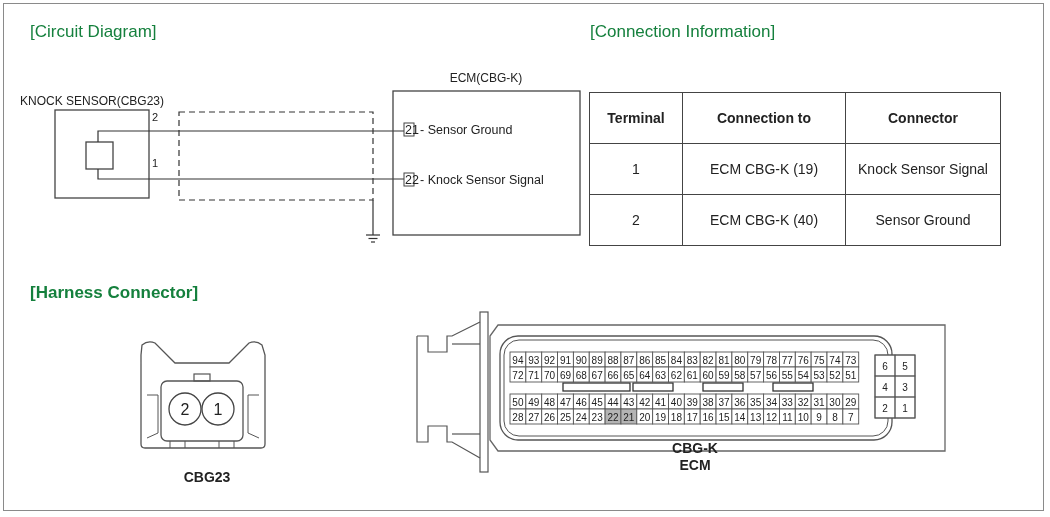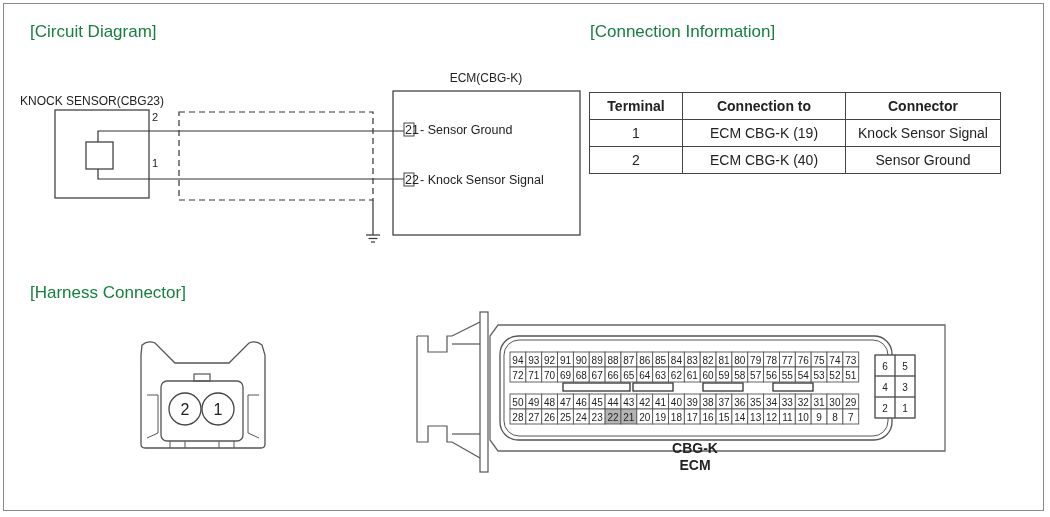--- a/index.html
+++ b/index.html
@@ -5,34 +5,34 @@
   html, body { margin: 0; padding: 0; background: #ffffff; }
   body { width: 1050px; height: 517px; position: relative; overflow: hidden;
          font-family: "Liberation Sans", sans-serif; color: #222; }
   #frame { position: absolute; left: 3px; top: 3px; width: 1041px; height: 508px;
            border: 1px solid #8a8a8a; box-sizing: border-box; }
   .section-title { position: absolute; font-size: 17px; color: #15803d; white-space: nowrap; }
   svg { position: absolute; left: 0; top: 0; }
   svg text { font-family: "Liberation Sans", sans-serif; fill: #222; }
   #conn-table { position: absolute; left: 589px; top: 92px; border-collapse: collapse;
                 font-size: 14px; }
-  #conn-table th, #conn-table td { border: 1.5px solid #444; height: 26px; padding: 0 6px;
+  #conn-table th, #conn-table td { border: 1.5px solid #444; height: 26px; padding: 12px 6px;
                 text-align: center; white-space: nowrap; }
   #conn-table th { font-weight: bold; }
   .caption { position: absolute; font-weight: bold; font-size: 14px; text-align: center;
              line-height: 17px; }
 </style>
 </head>
 <body>
 
 <div id="frame"></div>
 
 <div class="section-title" style="left:30px;top:22px;">[Circuit Diagram]</div>
 <div class="section-title" style="left:590px;top:22px;">[Connection Information]</div>
-<div class="section-title" style="left:30px;top:283px;">[Harness Connector]</div>
+<div class="section-title" style="left:30px;top:283px;font-weight:bold;">[Harness Connector]</div>
 
 <svg width="1050" height="517">
   <g>
     <text x="20" y="105" font-size="12">KNOCK SENSOR(CBG23)</text>
     <rect x="55" y="110" width="94" height="88" fill="none" stroke="#444" stroke-width="1.3"></rect>
     <rect x="86" y="142" width="27" height="27" fill="none" stroke="#444" stroke-width="1.3"></rect>
     <text x="152" y="121" font-size="11">2</text>
     <text x="152" y="167" font-size="11">1</text>
   </g>
 
@@ -304,17 +304,18 @@
     </tr>
     <tr>
       <td>2</td>
       <td>ECM CBG-K (40)</td>
       <td>Sensor Ground</td>
     </tr>
   </tbody>
 </table>
 
 <div class="caption" style="left:140px;top:469px;width:134px;">
+  <div>CBG23</div>
 </div>
 <div class="caption" style="left:655px;top:440px;width:80px;">
   <div>CBG-K</div>
   <div>ECM</div>
 </div>
 
 </body></html>

